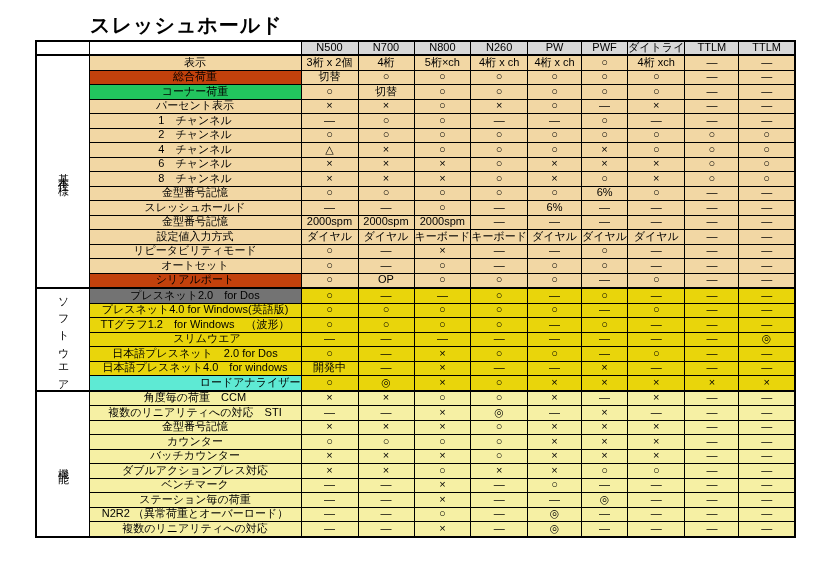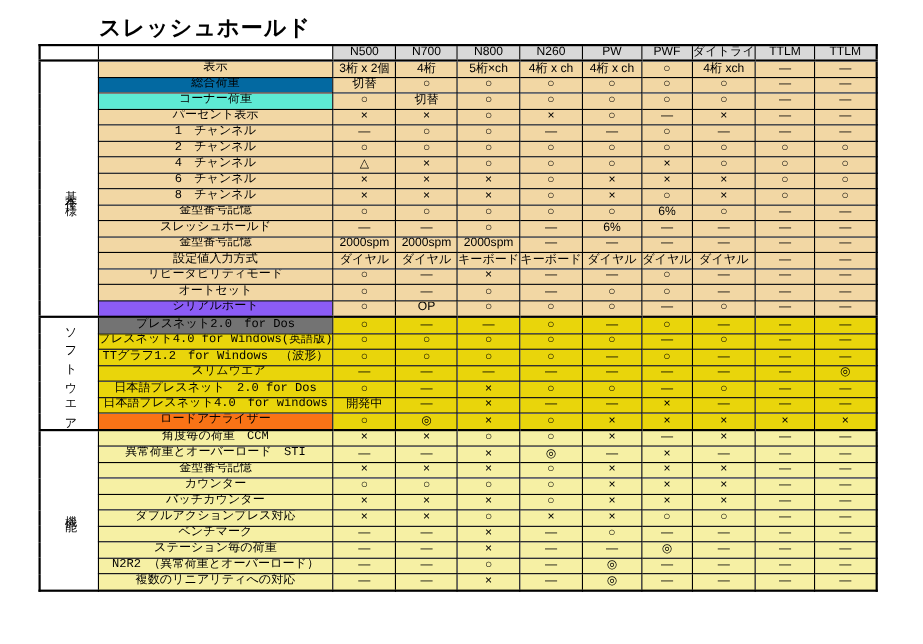--- a/index.html
+++ b/index.html
@@ -20,21 +20,21 @@
     border:1px solid #000;
     padding:0;
     font-size:11px;line-height:1.05;
     height:13.5px;
     text-align:center;vertical-align:middle;
     white-space:nowrap;overflow:hidden;
     font-weight:normal;
   }
   table.cmp thead th{background:#d8d8d8;height:12px;}
   table.cmp thead th.blank{background:#ffffff;}
-  td.rowlabel{text-align:left;padding-left:3px;font-family:Liberation Mono, monospace;}
+  td.rowlabel{text-align:left;padding-left:3px;}
   td.sectionlabel{
     background:#ffffff;
     writing-mode:vertical-rl;text-orientation:upright;
     letter-spacing:4px;font-size:12px;
     text-align:center;vertical-align:middle;
   }
   tr.section-start td{border-top:2px solid #000;}
 </style>
 </head>
 <body>
@@ -78,33 +78,33 @@
         <td style="background: rgb(242, 215, 164);">4桁</td>
         <td style="background: rgb(242, 215, 164);">5桁×ch</td>
         <td style="background: rgb(242, 215, 164);">4桁 x ch</td>
         <td style="background: rgb(242, 215, 164);">4桁 x ch</td>
         <td style="background: rgb(242, 215, 164);">○</td>
         <td style="background: rgb(242, 215, 164);">4桁 xch</td>
         <td style="background: rgb(242, 215, 164);">―</td>
         <td style="background: rgb(242, 215, 164);">―</td>
       </tr>
       <tr>
-        <td class="rowlabel" style="background: #0369a1; text-align: center;">総合荷重</td>
+        <td class="rowlabel" style="background: #c2410c; text-align: center;">総合荷重</td>
         <td style="background: rgb(242, 215, 164);">切替</td>
         <td style="background: rgb(242, 215, 164);">○</td>
         <td style="background: rgb(242, 215, 164);">○</td>
         <td style="background: rgb(242, 215, 164);">○</td>
         <td style="background: rgb(242, 215, 164);">○</td>
         <td style="background: rgb(242, 215, 164);">○</td>
         <td style="background: rgb(242, 215, 164);">○</td>
         <td style="background: rgb(242, 215, 164);">―</td>
         <td style="background: rgb(242, 215, 164);">―</td>
       </tr>
       <tr>
-        <td class="rowlabel" style="background: #5eead4;">コーナー荷重</td>
+        <td class="rowlabel" style="background: #22c55e;">コーナー荷重</td>
         <td style="background: rgb(242, 215, 164);">○</td>
         <td style="background: rgb(242, 215, 164);">切替</td>
         <td style="background: rgb(242, 215, 164);">○</td>
         <td style="background: rgb(242, 215, 164);">○</td>
         <td style="background: rgb(242, 215, 164);">○</td>
         <td style="background: rgb(242, 215, 164);">○</td>
         <td style="background: rgb(242, 215, 164);">○</td>
         <td style="background: rgb(242, 215, 164);">―</td>
         <td style="background: rgb(242, 215, 164);">―</td>
       </tr>
@@ -246,21 +246,21 @@
         <td style="background: rgb(242, 215, 164);">―</td>
         <td style="background: rgb(242, 215, 164);">○</td>
         <td style="background: rgb(242, 215, 164);">―</td>
         <td style="background: rgb(242, 215, 164);">○</td>
         <td style="background: rgb(242, 215, 164);">○</td>
         <td style="background: rgb(242, 215, 164);">―</td>
         <td style="background: rgb(242, 215, 164);">―</td>
         <td style="background: rgb(242, 215, 164);">―</td>
       </tr>
       <tr>
-        <td class="rowlabel" style="background: #8b5cf6;">シリアルポート</td>
+        <td class="rowlabel" style="background: #c2410c;">シリアルポート</td>
         <td style="background: rgb(242, 215, 164);">○</td>
         <td style="background: rgb(242, 215, 164);">OP</td>
         <td style="background: rgb(242, 215, 164);">○</td>
         <td style="background: rgb(242, 215, 164);">○</td>
         <td style="background: rgb(242, 215, 164);">○</td>
         <td style="background: rgb(242, 215, 164);">―</td>
         <td style="background: rgb(242, 215, 164);">○</td>
         <td style="background: rgb(242, 215, 164);">―</td>
         <td style="background: rgb(242, 215, 164);">―</td>
       </tr>
@@ -331,21 +331,21 @@
         <td style="background: rgb(233, 213, 11);">―</td>
         <td style="background: rgb(233, 213, 11);">×</td>
         <td style="background: rgb(233, 213, 11);">―</td>
         <td style="background: rgb(233, 213, 11);">―</td>
         <td style="background: rgb(233, 213, 11);">×</td>
         <td style="background: rgb(233, 213, 11);">―</td>
         <td style="background: rgb(233, 213, 11);">―</td>
         <td style="background: rgb(233, 213, 11);">―</td>
       </tr>
       <tr>
-        <td class="rowlabel" style="background: #f97316;">ロードアナライザー</td>
+        <td class="rowlabel" style="background: #5eead4; text-align: right;">ロードアナライザー</td>
         <td style="background: rgb(233, 213, 11);">○</td>
         <td style="background: rgb(233, 213, 11);">◎</td>
         <td style="background: rgb(233, 213, 11);">×</td>
         <td style="background: rgb(233, 213, 11);">○</td>
         <td style="background: rgb(233, 213, 11);">×</td>
         <td style="background: rgb(233, 213, 11);">×</td>
         <td style="background: rgb(233, 213, 11);">×</td>
         <td style="background: rgb(233, 213, 11);">×</td>
         <td style="background: rgb(233, 213, 11);">×</td>
       </tr>
@@ -356,21 +356,21 @@
         <td style="background: rgb(246, 240, 164);">×</td>
         <td style="background: rgb(246, 240, 164);">○</td>
         <td style="background: rgb(246, 240, 164);">○</td>
         <td style="background: rgb(246, 240, 164);">×</td>
         <td style="background: rgb(246, 240, 164);">―</td>
         <td style="background: rgb(246, 240, 164);">×</td>
         <td style="background: rgb(246, 240, 164);">―</td>
         <td style="background: rgb(246, 240, 164);">―</td>
       </tr>
       <tr>
-        <td class="rowlabel" style="background: rgb(246, 240, 164);">異常荷重とオーバーロード　STI</td>
+        <td class="rowlabel" style="background: rgb(246, 240, 164);">複数のリニアリティへの対応　STI</td>
         <td style="background: rgb(246, 240, 164);">―</td>
         <td style="background: rgb(246, 240, 164);">―</td>
         <td style="background: rgb(246, 240, 164);">×</td>
         <td style="background: rgb(246, 240, 164);">◎</td>
         <td style="background: rgb(246, 240, 164);">―</td>
         <td style="background: rgb(246, 240, 164);">×</td>
         <td style="background: rgb(246, 240, 164);">―</td>
         <td style="background: rgb(246, 240, 164);">―</td>
         <td style="background: rgb(246, 240, 164);">―</td>
       </tr>

